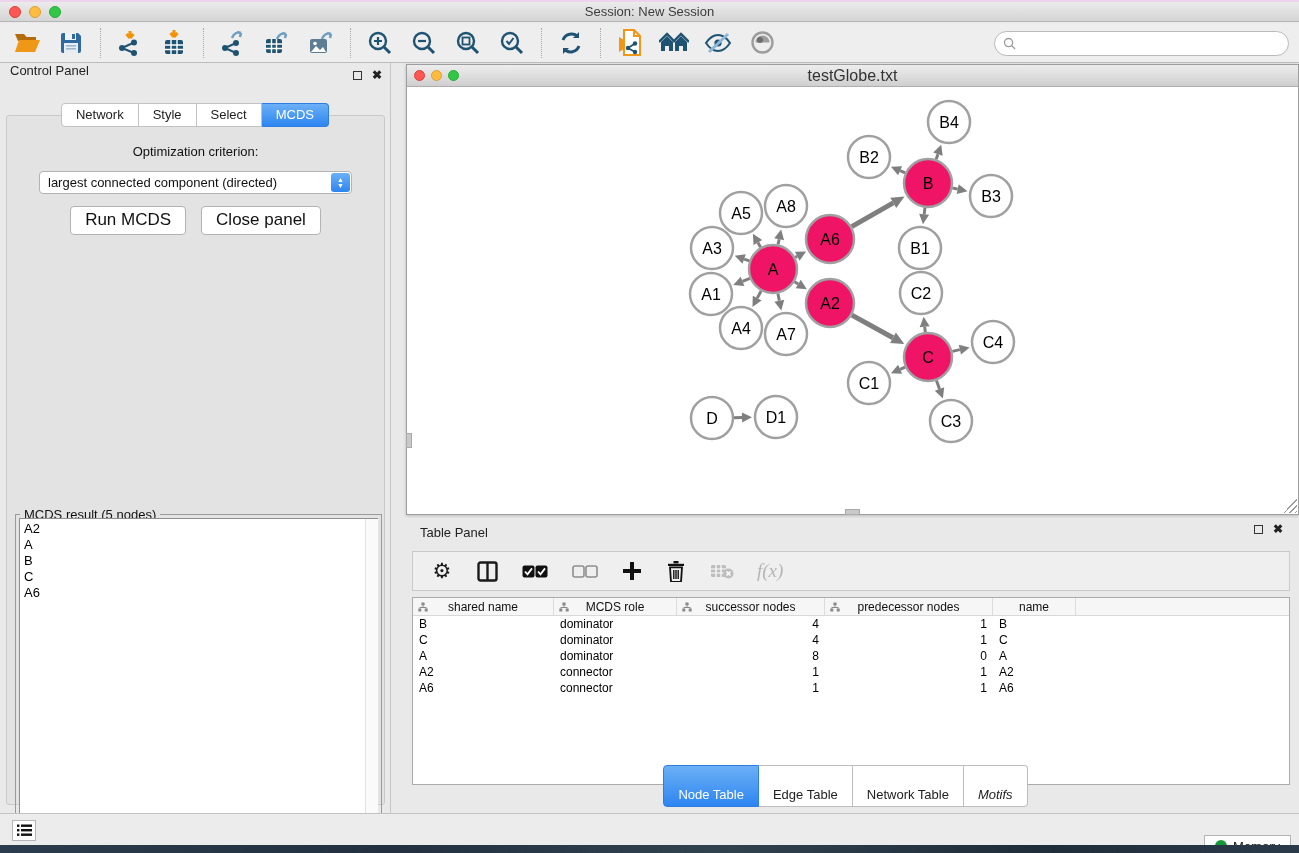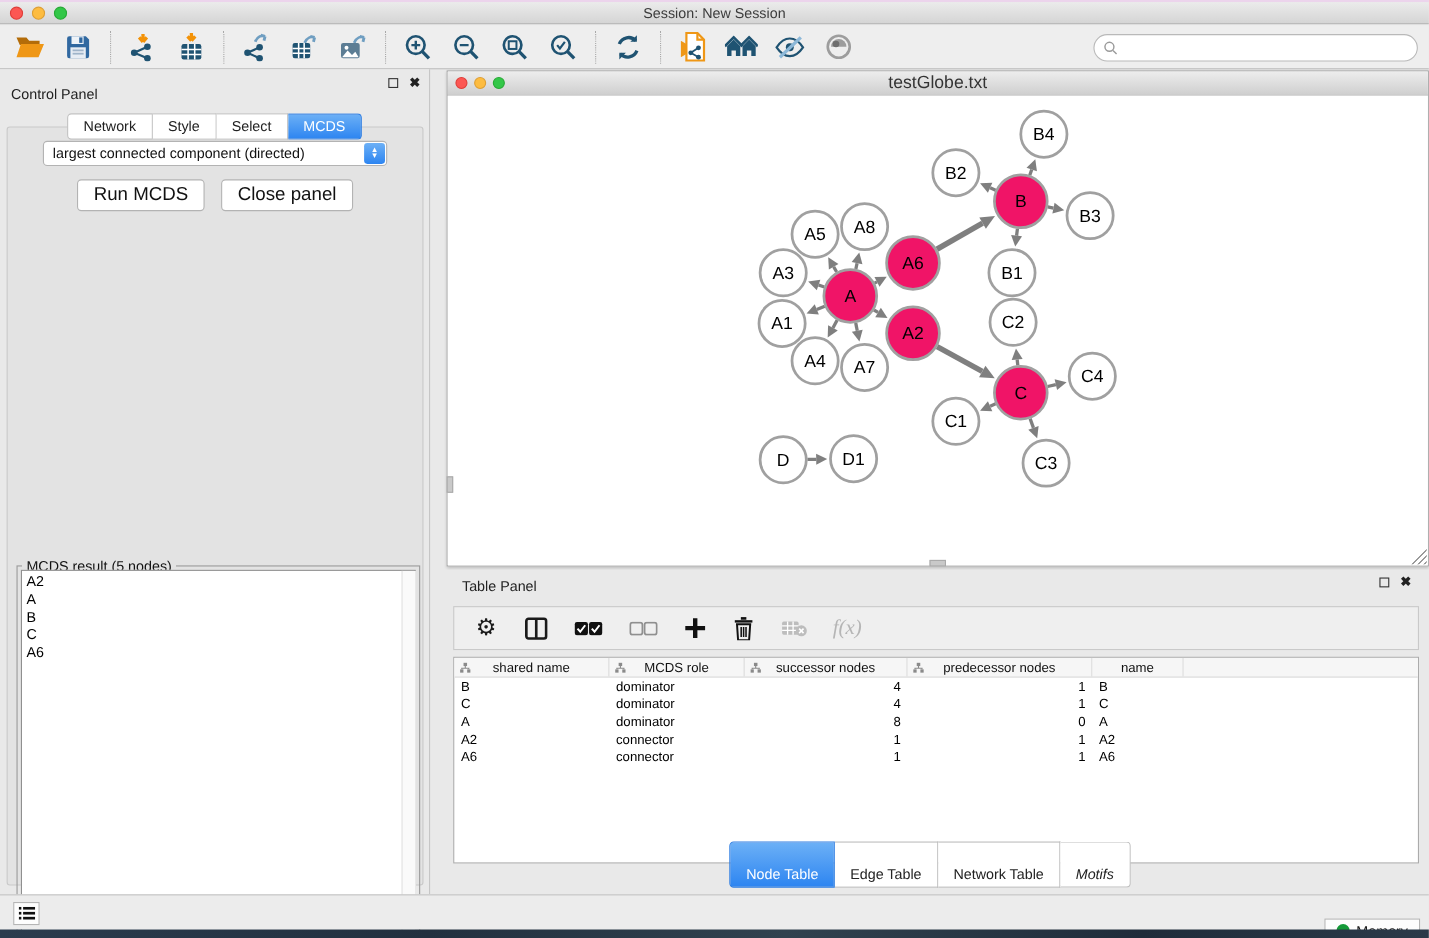--- a/index.html
+++ b/index.html
@@ -35,21 +35,21 @@
     position:absolute; right:10px; top:8px; width:295px; height:25px;
     background:#fff; border:1px solid #b9b9b9; border-radius:13px;
     display:flex; align-items:center; padding-left:8px;
   }
   .search-wrap input { border:none; outline:none; flex:1; font-size:12px; background:transparent; margin-left:5px; }
   
   .control-panel {
     position:absolute; left:0; top:63px; width:391px; height:750px;
     background:#e9e9e9; border-right:1px solid #c6c6c6;
   }
-  .panel-head { position:relative; height:30px; display:flex; align-items:flex-end; padding:0 10px; }
+  .panel-head { position:relative; height:30px; display:flex; align-items:flex-start; padding:0 10px; }
   .panel-head .ptitle { font-size:13px; color:#222; }
   .panel-icons { position:absolute; right:8px; top:8px; display:flex; gap:10px; align-items:center; }
   .float-ico { width:9px; height:9px; border:1.5px solid #333; }
   .close-ico { font-size:12px; font-weight:bold; color:#222; line-height:9px; }
   .ctab-row { position:absolute; top:40px; left:0; width:100%; display:flex; justify-content:center; z-index:2; }
   .ctab {
     font-size:13px; color:#222; background:#fff; border:1px solid #c2c2c2;
     padding:3px 14px 4px; border-left:none; cursor:default;
   }
   .ctab:first-child { border-left:1px solid #c2c2c2; border-radius:4px 0 0 4px; }
@@ -328,20 +328,21 @@
       <span class="close-ico">✖</span>
     </span>
   </div>
   <div class="ctab-row">
       <div class="ctab">Network</div>
       <div class="ctab">Style</div>
       <div class="ctab">Select</div>
       <div class="ctab active">MCDS</div>
     </div>
   <div class="cp-content">
+    <div class="opt-label">Optimization criterion:</div>
     <div class="opt-select">
       <span>largest connected component (directed)</span>
       <span class="stepper">
           <span>▲</span>
           <span>▼</span>
         </span>
     </div>
     <div class="btn-row">
       <button class="aqua-btn">Run MCDS</button>
       <button class="aqua-btn">Close panel</button>

